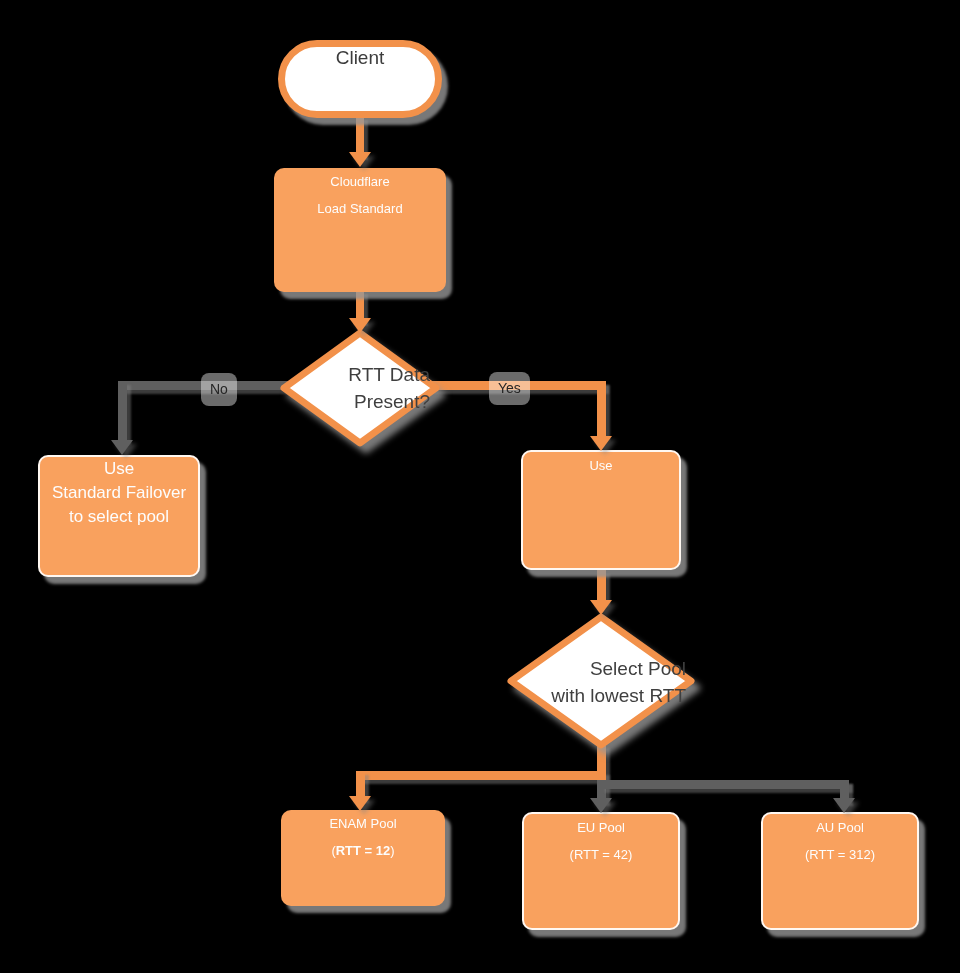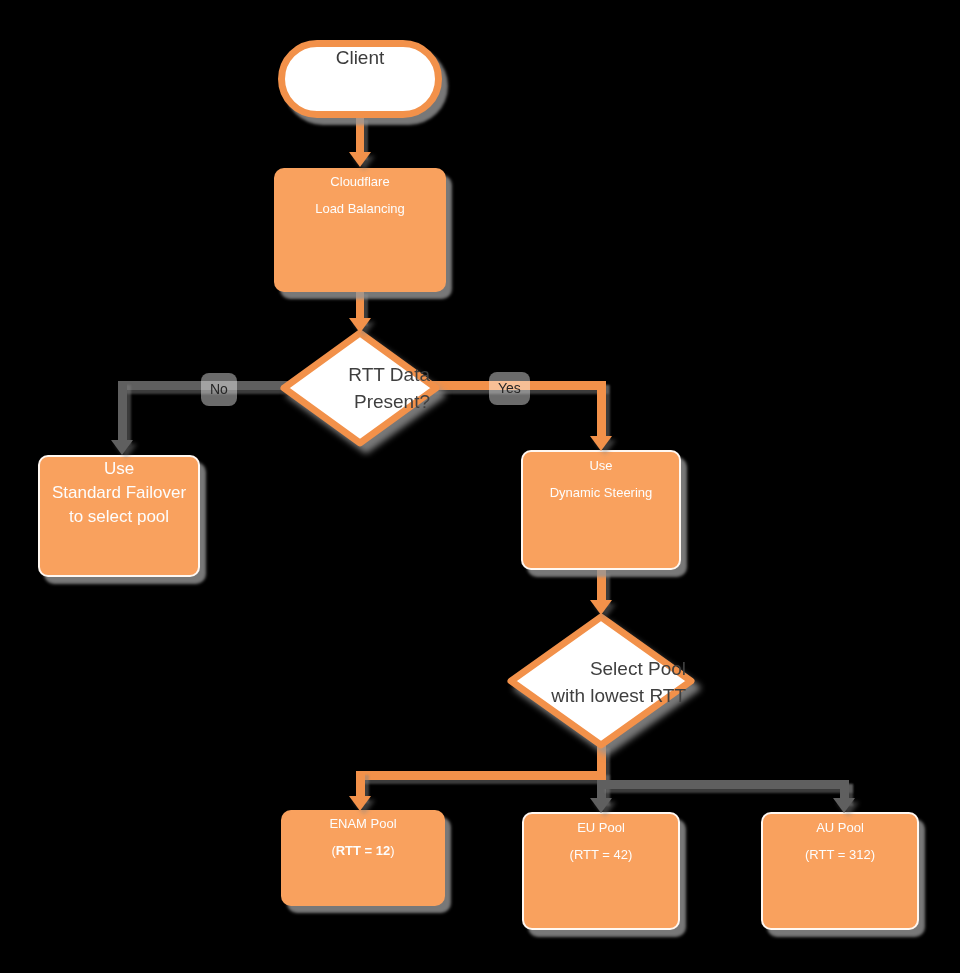--- a/index.html
+++ b/index.html
@@ -69,40 +69,39 @@
   <div class="edge gray" style="left:597px;top:780px;width:9px;height:22px;"></div>
   <div class="edge gray" style="left:601px;top:780px;width:248px;height:9px;"></div>
   <div class="edge gray" style="left:840px;top:780px;width:9px;height:22px;"></div>
 
   <div class="node stadium" style="left:278px;top:40px;width:164px;height:78px;">
     <span>Client</span>
   </div>
 
   <div class="node process" style="left:274px;top:168px;width:172px;height:124px;">
     <div>Cloudflare</div>
-    <div>Load Balancing</div>
+    <div>Load Standard</div>
   </div>
 
   <svg class="diamond-svg" style="left:279px;top:328px;" width="162" height="120" viewBox="0 0 162 120">
     <polygon points="81,5 157,60 81,115 5,60" fill="#ffffff" stroke="#F2914A" stroke-width="7" stroke-linejoin="round"></polygon>
   </svg>
   <div class="diamond-label" style="left:290px;top:361px;width:140px;">
     <div>RTT Data</div>
     <div>Present?</div>
   </div>
 
   <div class="node process bordered" style="left:38px;top:455px;width:162px;height:122px;font-size:17px;line-height:24px;">
     <div>Use</div>
     <div>Standard Failover</div>
     <div>to select pool</div>
   </div>
 
   <div class="node process bordered" style="left:521px;top:450px;width:160px;height:120px;">
     <div>Use</div>
-    <div>Dynamic Steering</div>
   </div>
 
   <svg class="diamond-svg" style="left:506px;top:612px;" width="190" height="138" viewBox="0 0 190 138">
     <polygon points="95,5 185,69 95,133 5,69" fill="#ffffff" stroke="#F2914A" stroke-width="7" stroke-linejoin="round"></polygon>
   </svg>
   <div class="diamond-label" style="left:516px;top:655px;width:170px;">
     <div>Select Pool</div>
     <div>with lowest RTT</div>
   </div>
 

